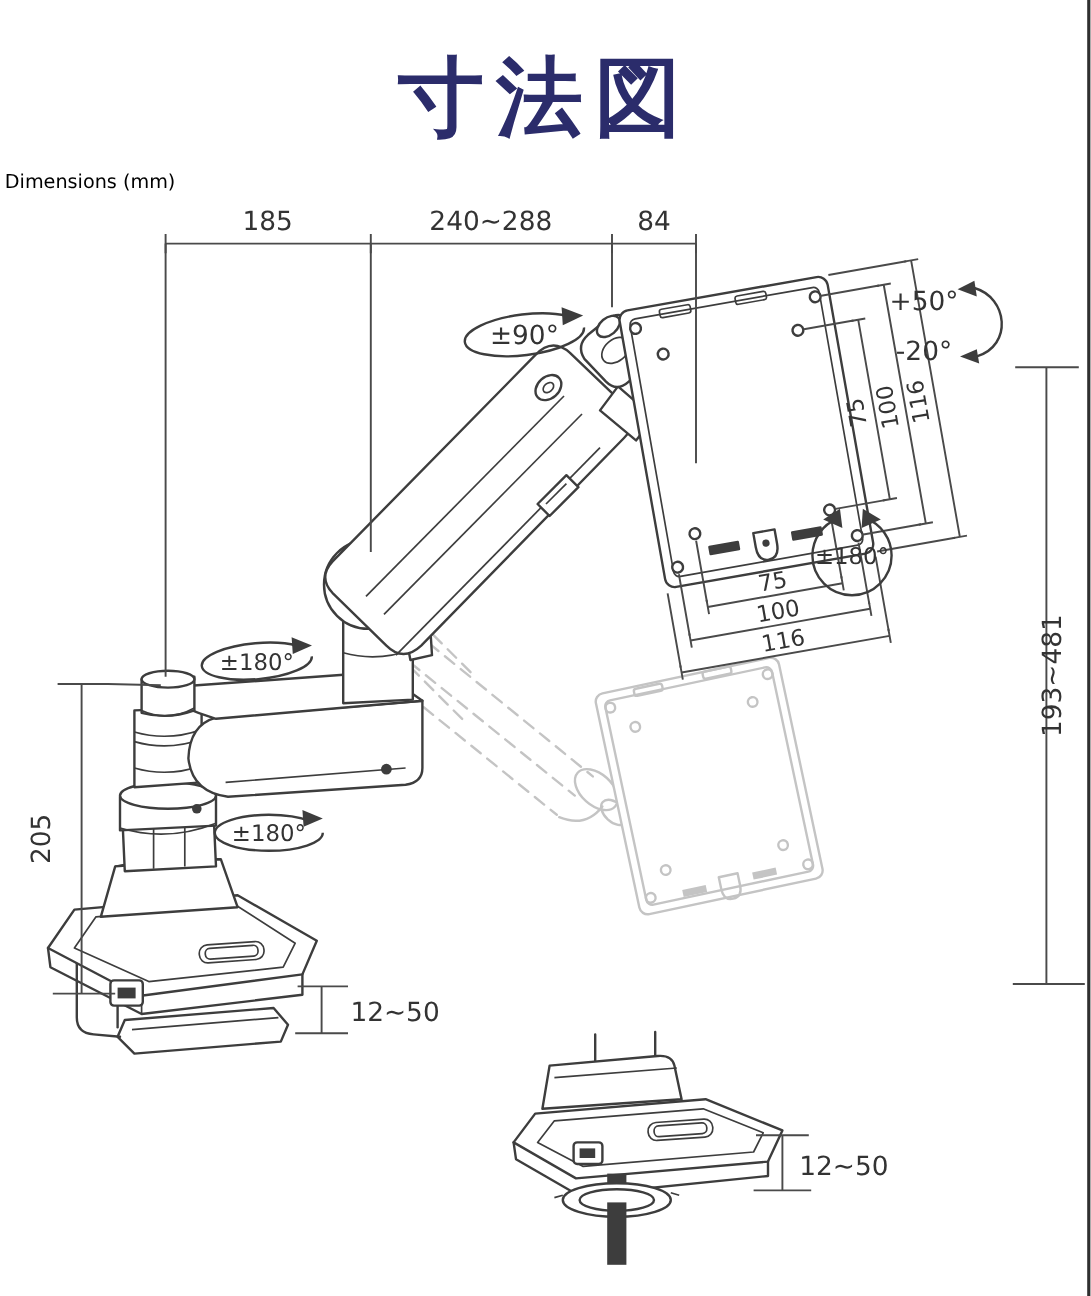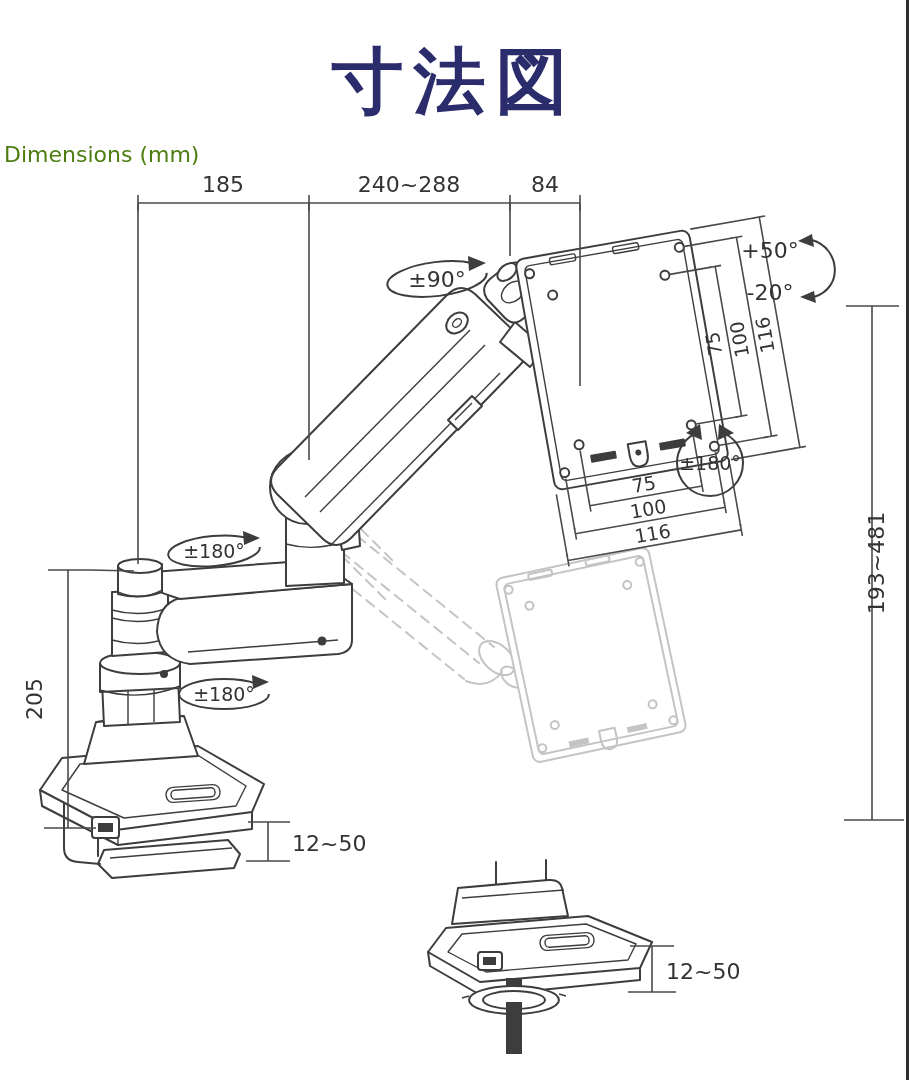--- a/index.html
+++ b/index.html
@@ -1,20 +1,20 @@
 <!DOCTYPE html>
 <html><head>
 <meta charset="utf-8">
 <style>
   html,body{margin:0;padding:0;background:#fff;}
   .canvas{position:relative;width:909px;height:1080px;background:#ffffff;overflow:hidden;
           font-family:"DejaVu Sans","Liberation Sans",sans-serif;}
   .title{position:absolute;top:34px;left:0;width:100%;text-align:center;margin:0;
          font-size:72px;font-weight:bold;color:#2b2c6b;letter-spacing:10px;}
-  .subtitle{position:absolute;top:142px;left:4px;font-size:22px;color:#4d7c0f;}
+  .subtitle{position:absolute;top:142px;left:4px;font-size:16px;color:#000000;}
   svg{position:absolute;top:0;left:0;}
   .ln{fill:none;stroke:#3d3d3d;stroke-width:2;stroke-linejoin:round;stroke-linecap:round;}
   .lnf{fill:#ffffff;stroke:#3d3d3d;stroke-width:2;stroke-linejoin:round;stroke-linecap:round;}
   .thin{fill:none;stroke:#3d3d3d;stroke-width:1.4;stroke-linejoin:round;}
   .dk{fill:#3d3d3d;stroke:none;}
   .ghost{fill:none;stroke:#c4c4c4;stroke-width:2;stroke-linejoin:round;stroke-linecap:round;}
   .ghostf{fill:#ffffff;stroke:#c4c4c4;stroke-width:2;stroke-linejoin:round;}
   .ghostd{fill:none;stroke:#c4c4c4;stroke-width:2;stroke-dasharray:10 7;stroke-linecap:round;}
   .ghostdk{fill:#c4c4c4;stroke:none;}
   .dim{fill:none;stroke:#4a4a4a;stroke-width:1.6;}

